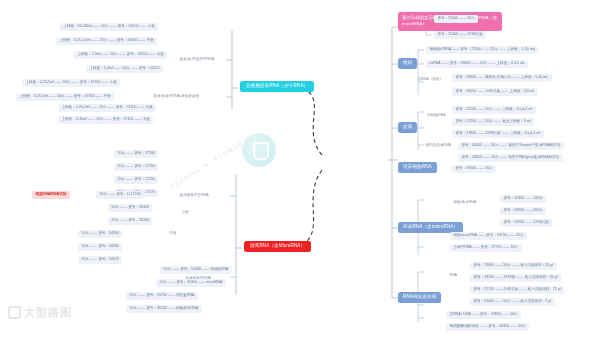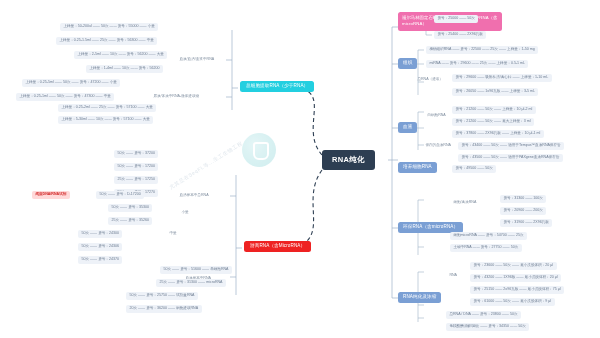--- a/index.html
+++ b/index.html
@@ -76,20 +76,24 @@
     border:2px solid #e3e7ea; border-radius:3px 0 3px 3px;
   }
 </style>
 </head>
 <body>
 
 <div id="canvas">
 
   <div class="wm-center"></div>
   <div class="wm-text" style="left:168px; top:185px;">尤其是在SeqFL等...生工生物工程</div>
+  <div class="wm-logo">
+    <span class="mark"></span>
+    <span>大型路图</span>
+  </div>
 
   <svg class="wires">
 
     <path d="M388 160 L392 160" stroke="#9fb3c8" stroke-width="0.7" fill="none"></path>
     <path d="M392 27 L392 298" stroke="#9fb3c8" stroke-width="0.7" fill="none"></path>
     <path d="M392 27 L398 27 M392 64 L398 64 M392 128 L398 128 M392 160 L398 160 M392 228 L398 228 M392 298 L398 298" stroke="#9fb3c8" stroke-width="0.7" fill="none"></path>
 
     <path d="M322 155 C300 130 330 95 300 88" stroke="#2d3e52" stroke-width="1.1" fill="none" stroke-dasharray="4,3"></path>
     <path d="M322 170 C300 200 330 235 296 248" stroke="#2d3e52" stroke-width="1.1" fill="none" stroke-dasharray="4,3"></path>
     <polygon points="300,88 307,84 306,92" fill="#2d3e52"></polygon>
@@ -103,21 +107,20 @@
     <path d="M236 175 L236 295" stroke="#9fb3c8" stroke-width="0.7" fill="none"></path>
     <path d="M236 196 L230 196 M236 277 L230 277" stroke="#9fb3c8" stroke-width="0.7" fill="none"></path>
 
     <path d="M426 19 L426 35 M426 19 L432 19 M426 35 L432 35 M420 27 L426 27" stroke="#9fb3c8" stroke-width="0.6" fill="none"></path>
     <path d="M418 50 L418 95 M412 64 L418 64 M418 50 L424 50 M418 64 L424 64 M418 82 L424 82" stroke="#9fb3c8" stroke-width="0.6" fill="none"></path>
     <path d="M418 112 L418 150 M412 128 L418 128 M418 112 L424 112 M418 128 L424 128 M418 145 L424 145" stroke="#9fb3c8" stroke-width="0.6" fill="none"></path>
     <path d="M418 200 L418 255 M412 228 L418 228 M418 200 L424 200 M418 232 L424 232 M418 247 L424 247" stroke="#9fb3c8" stroke-width="0.6" fill="none"></path>
     <path d="M418 272 L418 322 M412 298 L418 298 M418 272 L424 272 M418 305 L424 305 M418 318 L424 318" stroke="#9fb3c8" stroke-width="0.6" fill="none"></path>
   </svg>
 
-  <div class="node central" style="left:322px; top:150px;">RNA纯化</div>
 
   <div class="node pill pink" style="left:398px; top:12px;">福尔马林固定石蜡包埋（FFPE）样本中RNA（含microRNA）</div>
   <div class="node chip" style="left:434px; top:15px;">
     <span>货号：25000</span> —— <span>50次</span>
   </div>
   <div class="node chip" style="left:434px; top:31px;">
     <span>货号：25400</span> —— <span>2X96孔板</span>
   </div>
 
   <div class="node pill blue" style="left:398px; top:58px;">组织</div>

